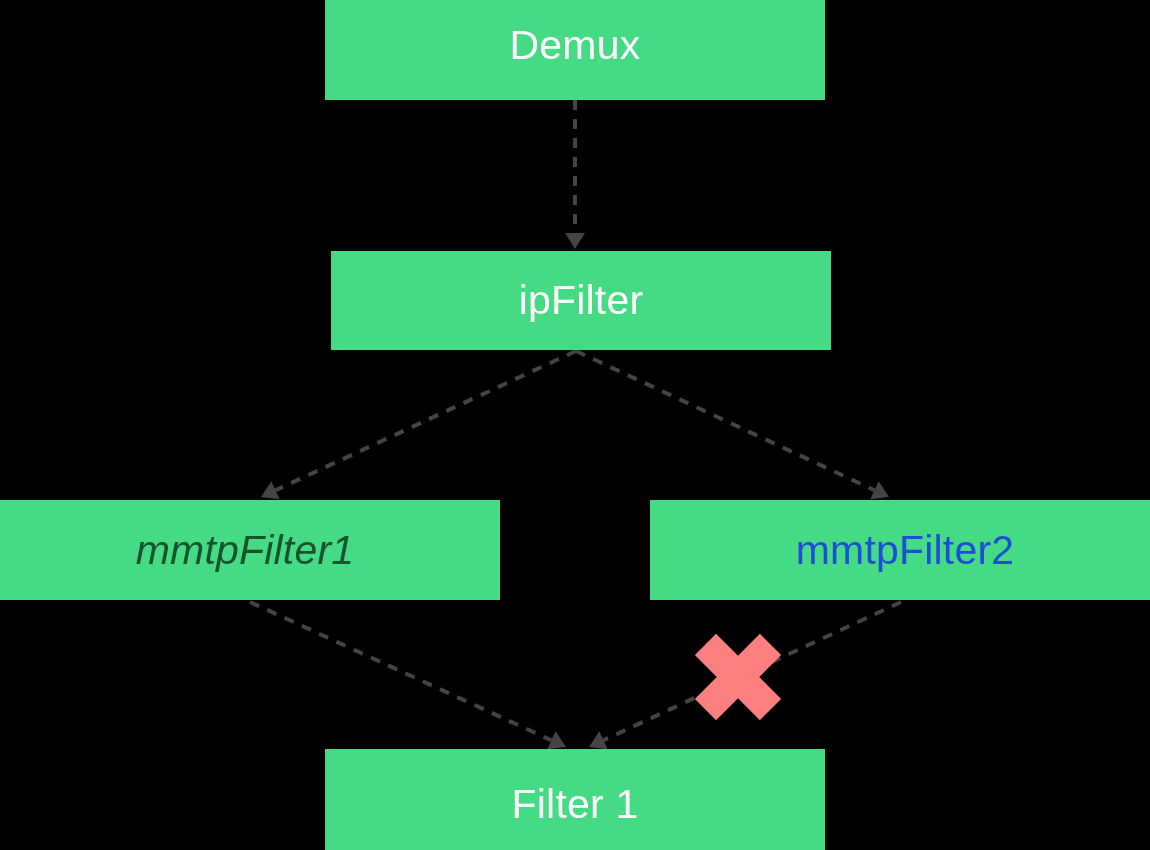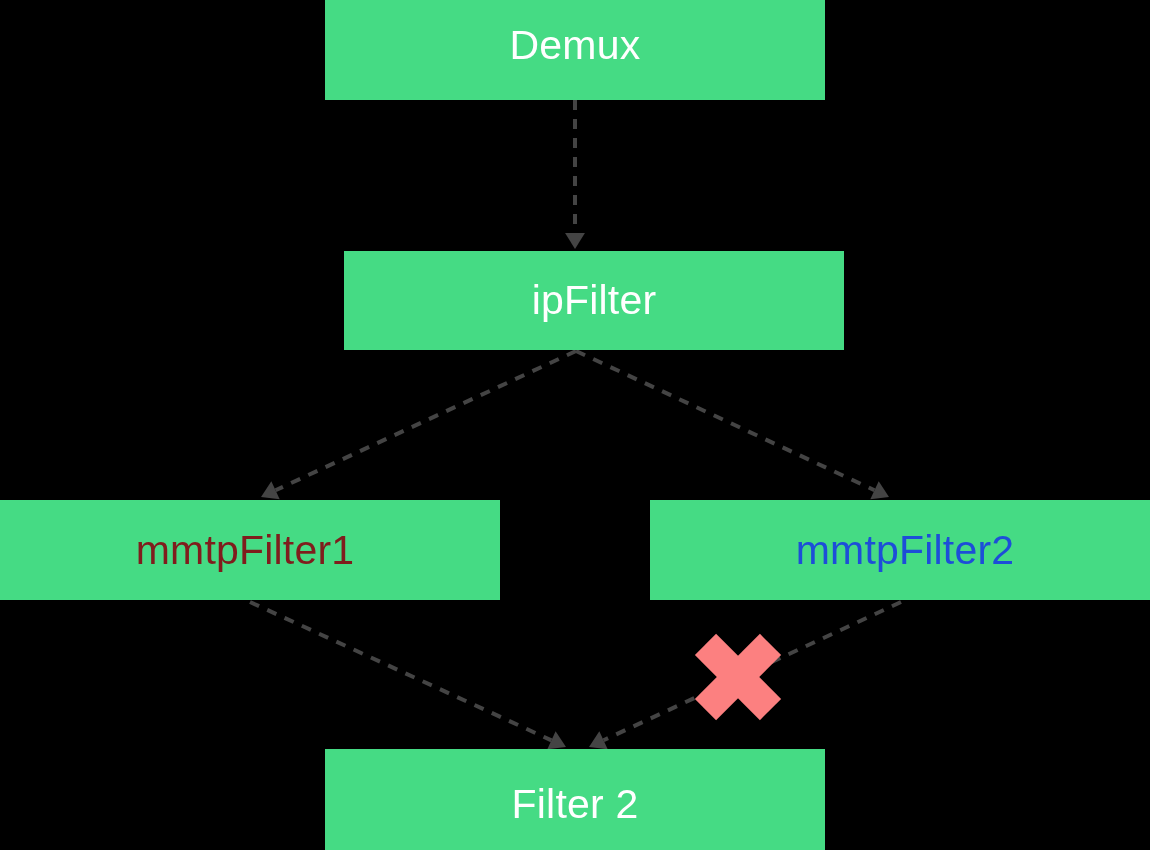--- a/index.html
+++ b/index.html
@@ -71,27 +71,27 @@
           <rect x="-46" y="-15" width="92" height="30" fill="#FC8080"></rect>
           <rect x="-15" y="-46" width="30" height="92" fill="#FC8080"></rect>
         </g>
       </g>
   </svg>
 
   <div id="nodes-group">
       <div class="node" style="left: 325px; top: -10px; width: 500px; height: 110px; background: rgb(69, 219, 132);">
         <span class="node-label" style="color: rgb(255, 255, 255);">Demux</span>
       </div>
-      <div class="node" style="left: 344px; top: 251px; width: 500px; height: 99px; background: rgb(69, 219, 132);">
+      <div class="node" style="left: 331px; top: 251px; width: 500px; height: 99px; background: rgb(69, 219, 132);">
         <span class="node-label" style="color: rgb(255, 255, 255);">ipFilter</span>
       </div>
       <div class="node" style="left: -10px; top: 500px; width: 510px; height: 100px; background: rgb(69, 219, 132);">
-        <span class="node-label" style="color: #7f1d1d;">mmtpFilter1</span>
+        <span class="node-label" style="color: #14532d; font-style: italic;">mmtpFilter1</span>
       </div>
       <div class="node" style="left: 650px; top: 500px; width: 510px; height: 100px; background: rgb(69, 219, 132);">
         <span class="node-label" style="color: #1d4ed8;">mmtpFilter2</span>
       </div>
       <div class="node" style="left: 325px; top: 749px; width: 500px; height: 111px; background: rgb(69, 219, 132);">
-        <span class="node-label" style="color: rgb(255, 255, 255);">Filter 2</span>
+        <span class="node-label" style="color: rgb(255, 255, 255);">Filter 1</span>
       </div>
     </div>
 
 </div>
 
 </body></html>

